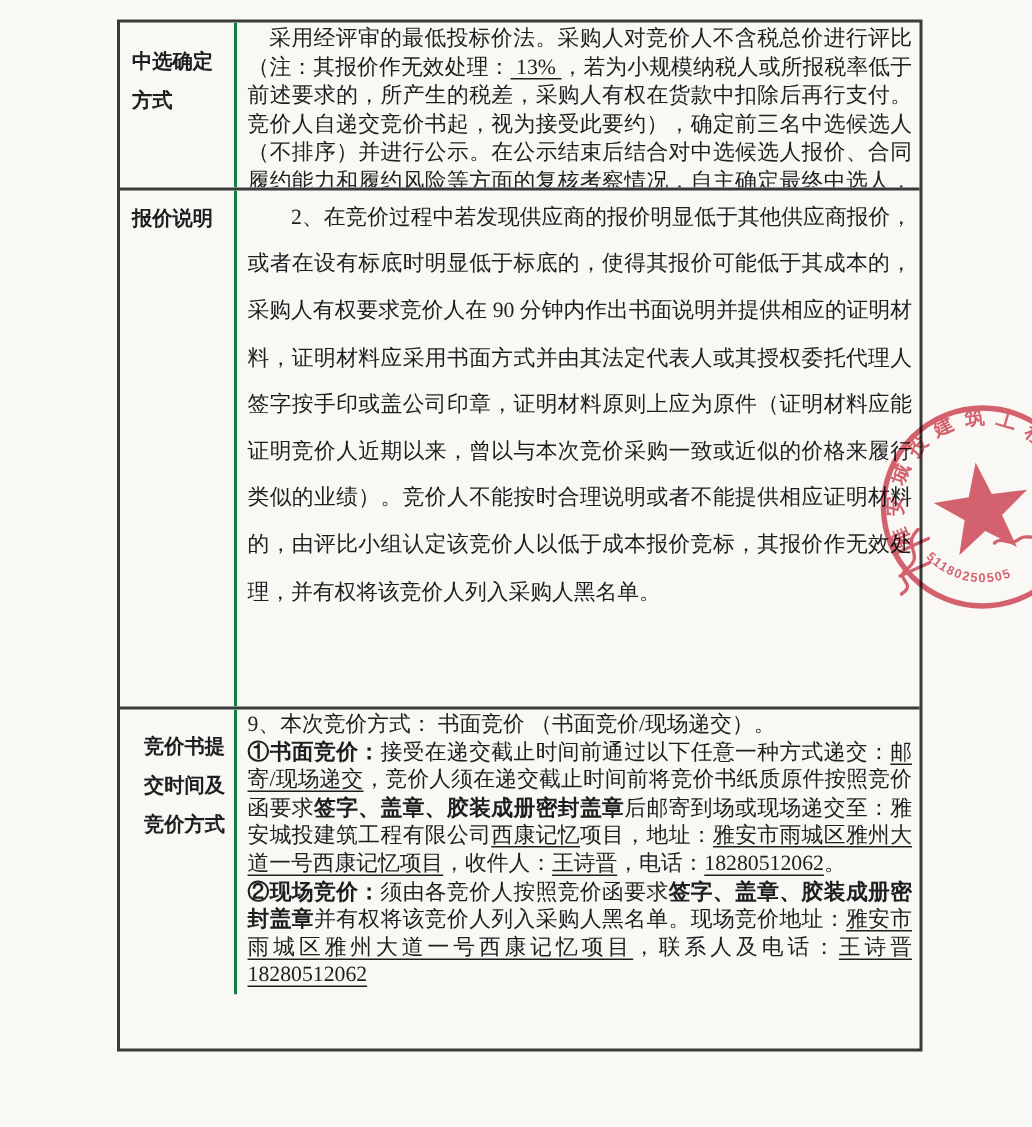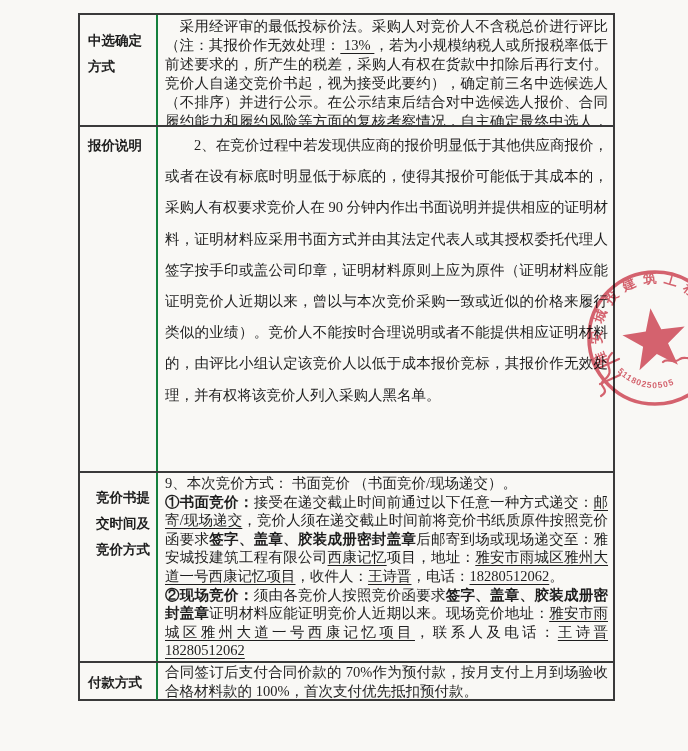--- a/index.html
+++ b/index.html
@@ -83,30 +83,24 @@
       <div class="content-cell">
           <p style="text-indent: 2em;"><span>2、在竞价过程中若发现供应商的报价明显低于其他供应商报价，或者在设有标底时明显低于标底的，使得其报价可能低于其成本的，采购人有权要求竞价人在 90 分钟内作出书面说明并提供相应的证明材料，证明材料应采用书面方式并由其法定代表人或其授权委托代理人签字按手印或盖公司印章，证明材料原则上应为原件（证明材料应能证明竞价人近期以来，曾以与本次竞价采购一致或近似的价格来履行类似的业绩）。竞价人不能按时合理说明或者不能提供相应证明材料的，由评比小组认定该竞价人以低于成本报价竞标，其报价作无效处理，并有权将该竞价人列入采购人黑名单。</span></p>
         </div>
     </div>
 
     <div class="t-row row-3">
       <div class="label-cell">竞价书提交时间及竞价方式</div>
       <div class="content-cell">
           <p><span>9、本次竞价方式：</span><span class="u" style="">&nbsp;书面竞价&nbsp;</span><span>（书面竞价/现场递交）。</span></p>
           <p><span style="font-weight: bold;">①书面竞价：</span><span>接受在递交截止时间前通过以下任意一种方式递交：</span><span class="u" style="text-decoration: underline;">邮寄/现场递交</span><span>，竞价人须在递交截止时间前将竞价书纸质原件按照竞价函要求</span><span style="font-weight: bold;">签字、盖章、胶装成册密封盖章</span><span>后邮寄到场或现场递交至：雅安城投建筑工程有限公司</span><span class="u" style="text-decoration: underline;">西康记忆</span><span>项目，地址：</span><span class="u" style="text-decoration: underline;">雅安市雨城区雅州大道一号西康记忆项目</span><span>，收件人：</span><span class="u" style="text-decoration: underline;">王诗晋</span><span>，电话：</span><span class="u" style="text-decoration: underline;">18280512062</span><span>。</span></p>
-          <p><span style="font-weight: bold;">②现场竞价：</span><span>须由各竞价人按照竞价函要求</span><span style="font-weight: bold;">签字、盖章、胶装成册密封盖章</span><span>证明材料应能证明竞价人近期以来。现场竞价地址：</span><span class="u" style="text-decoration: underline;">雅安市雨城区雅州大道一号西康记忆项目</span><span>，联系人及电话：</span><span class="u" style="text-decoration: underline;">王诗晋 18280512062</span></p>
+          <p><span style="font-weight: bold;">②现场竞价：</span><span>须由各竞价人按照竞价函要求</span><span style="font-weight: bold;">签字、盖章、胶装成册密封盖章</span><span>并有权将该竞价人列入采购人黑名单。现场竞价地址：</span><span class="u" style="text-decoration: underline;">雅安市雨城区雅州大道一号西康记忆项目</span><span>，联系人及电话：</span><span class="u" style="text-decoration: underline;">王诗晋 18280512062</span></p>
         </div>
     </div>
 
-    <div class="t-row row-4">
-      <div class="label-cell">付款方式</div>
-      <div class="content-cell">
-          <p><span>合同签订后支付合同价款的 70%作为预付款，按月支付上月到场验收合格材料款的 100%，首次支付优先抵扣预付款。</span></p>
-        </div>
-    </div>
 
   </div>
 
   <svg class="stamp" width="170" height="170" viewBox="0 0 170 170">
     <defs>
       <path id="arcTop" d="M 38 110 A 54 54 0 1 1 132 110" fill="none"></path>
       <path id="arcBottom" d="M 46 117 A 51 51 0 0 0 124 117" fill="none"></path>
     </defs>
     <circle cx="85" cy="85" r="66" fill="none" stroke="#d4505e" stroke-width="3.6"></circle>
     <polygon transform="rotate(-8 85 88)" points="85,55 92.8,77.3 116.4,77.8 97.6,92.1 104.4,114.7 85,101.2 65.6,114.7 72.4,92.1 53.6,77.8 77.2,77.3" fill="#d4505e"></polygon>

